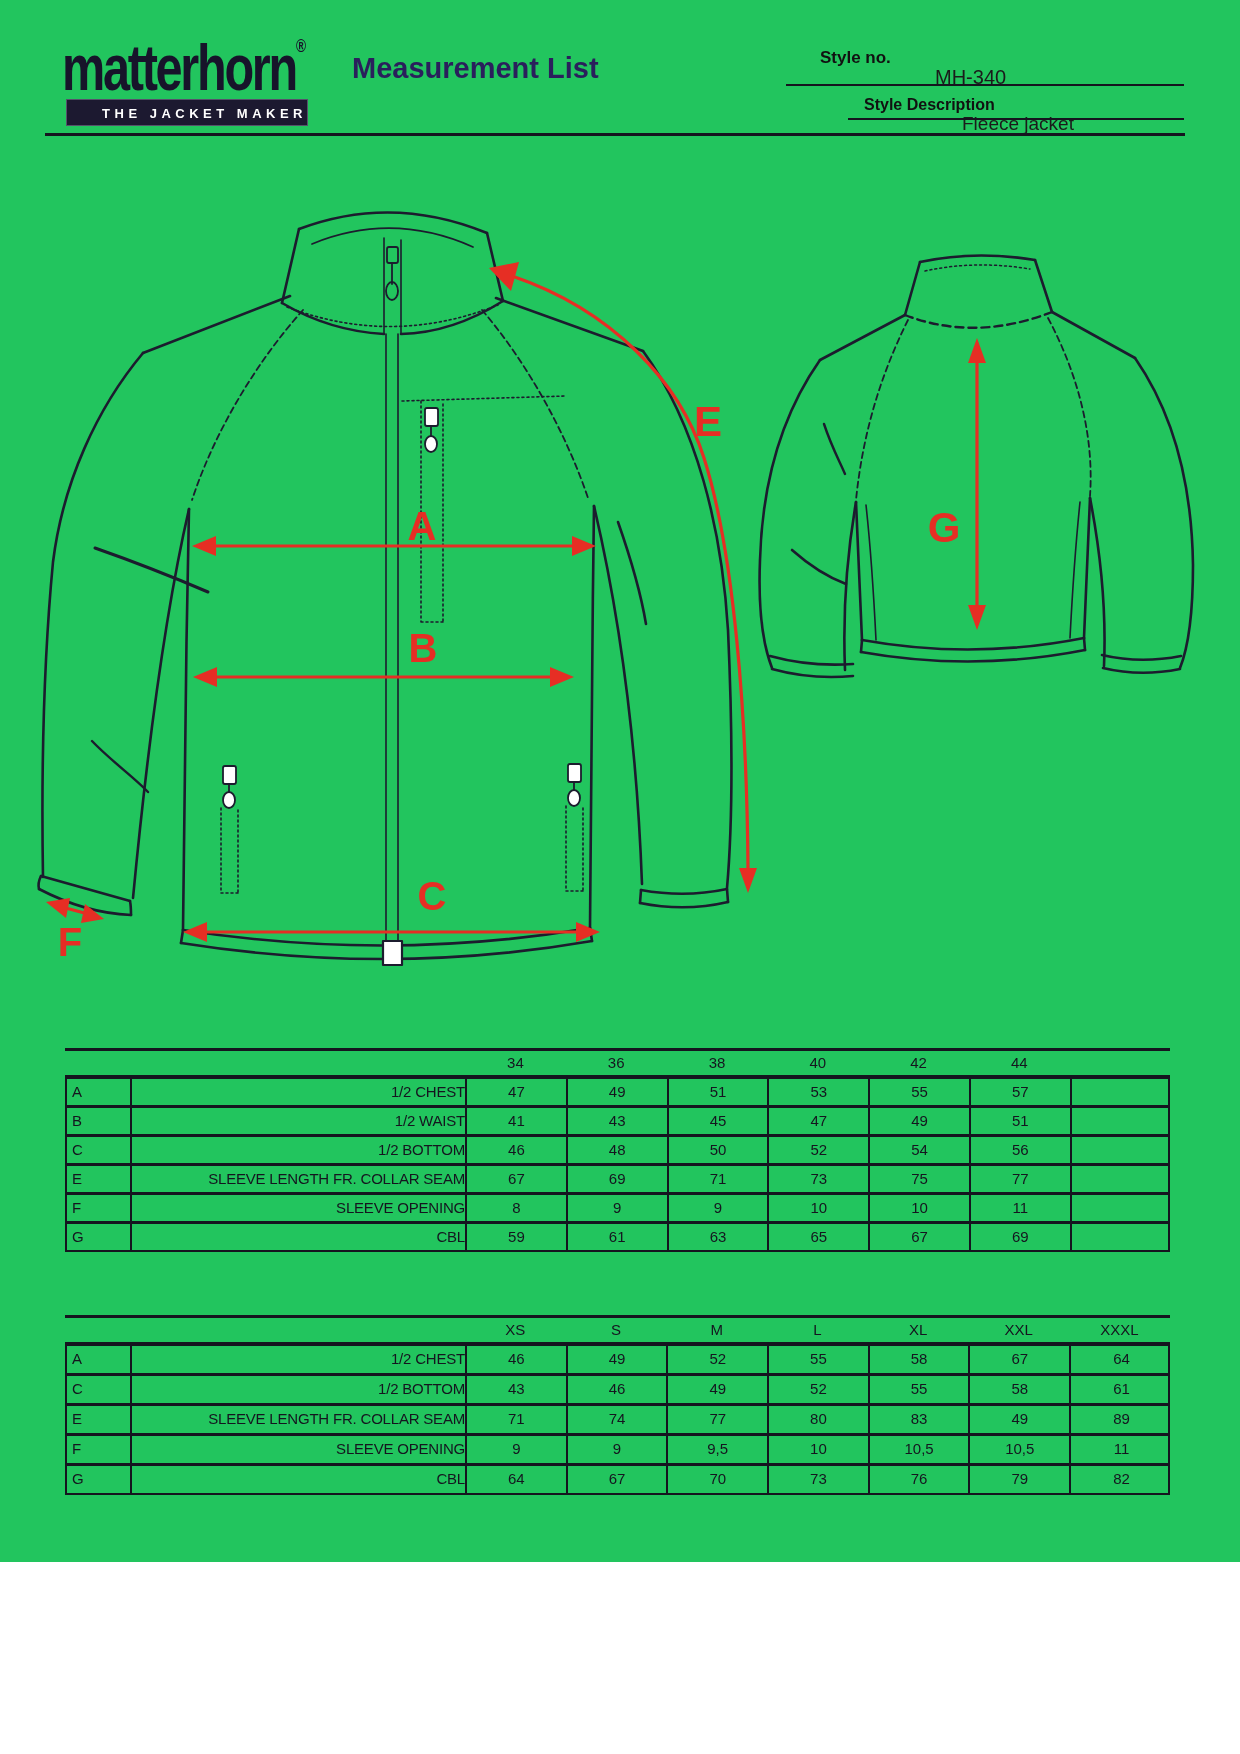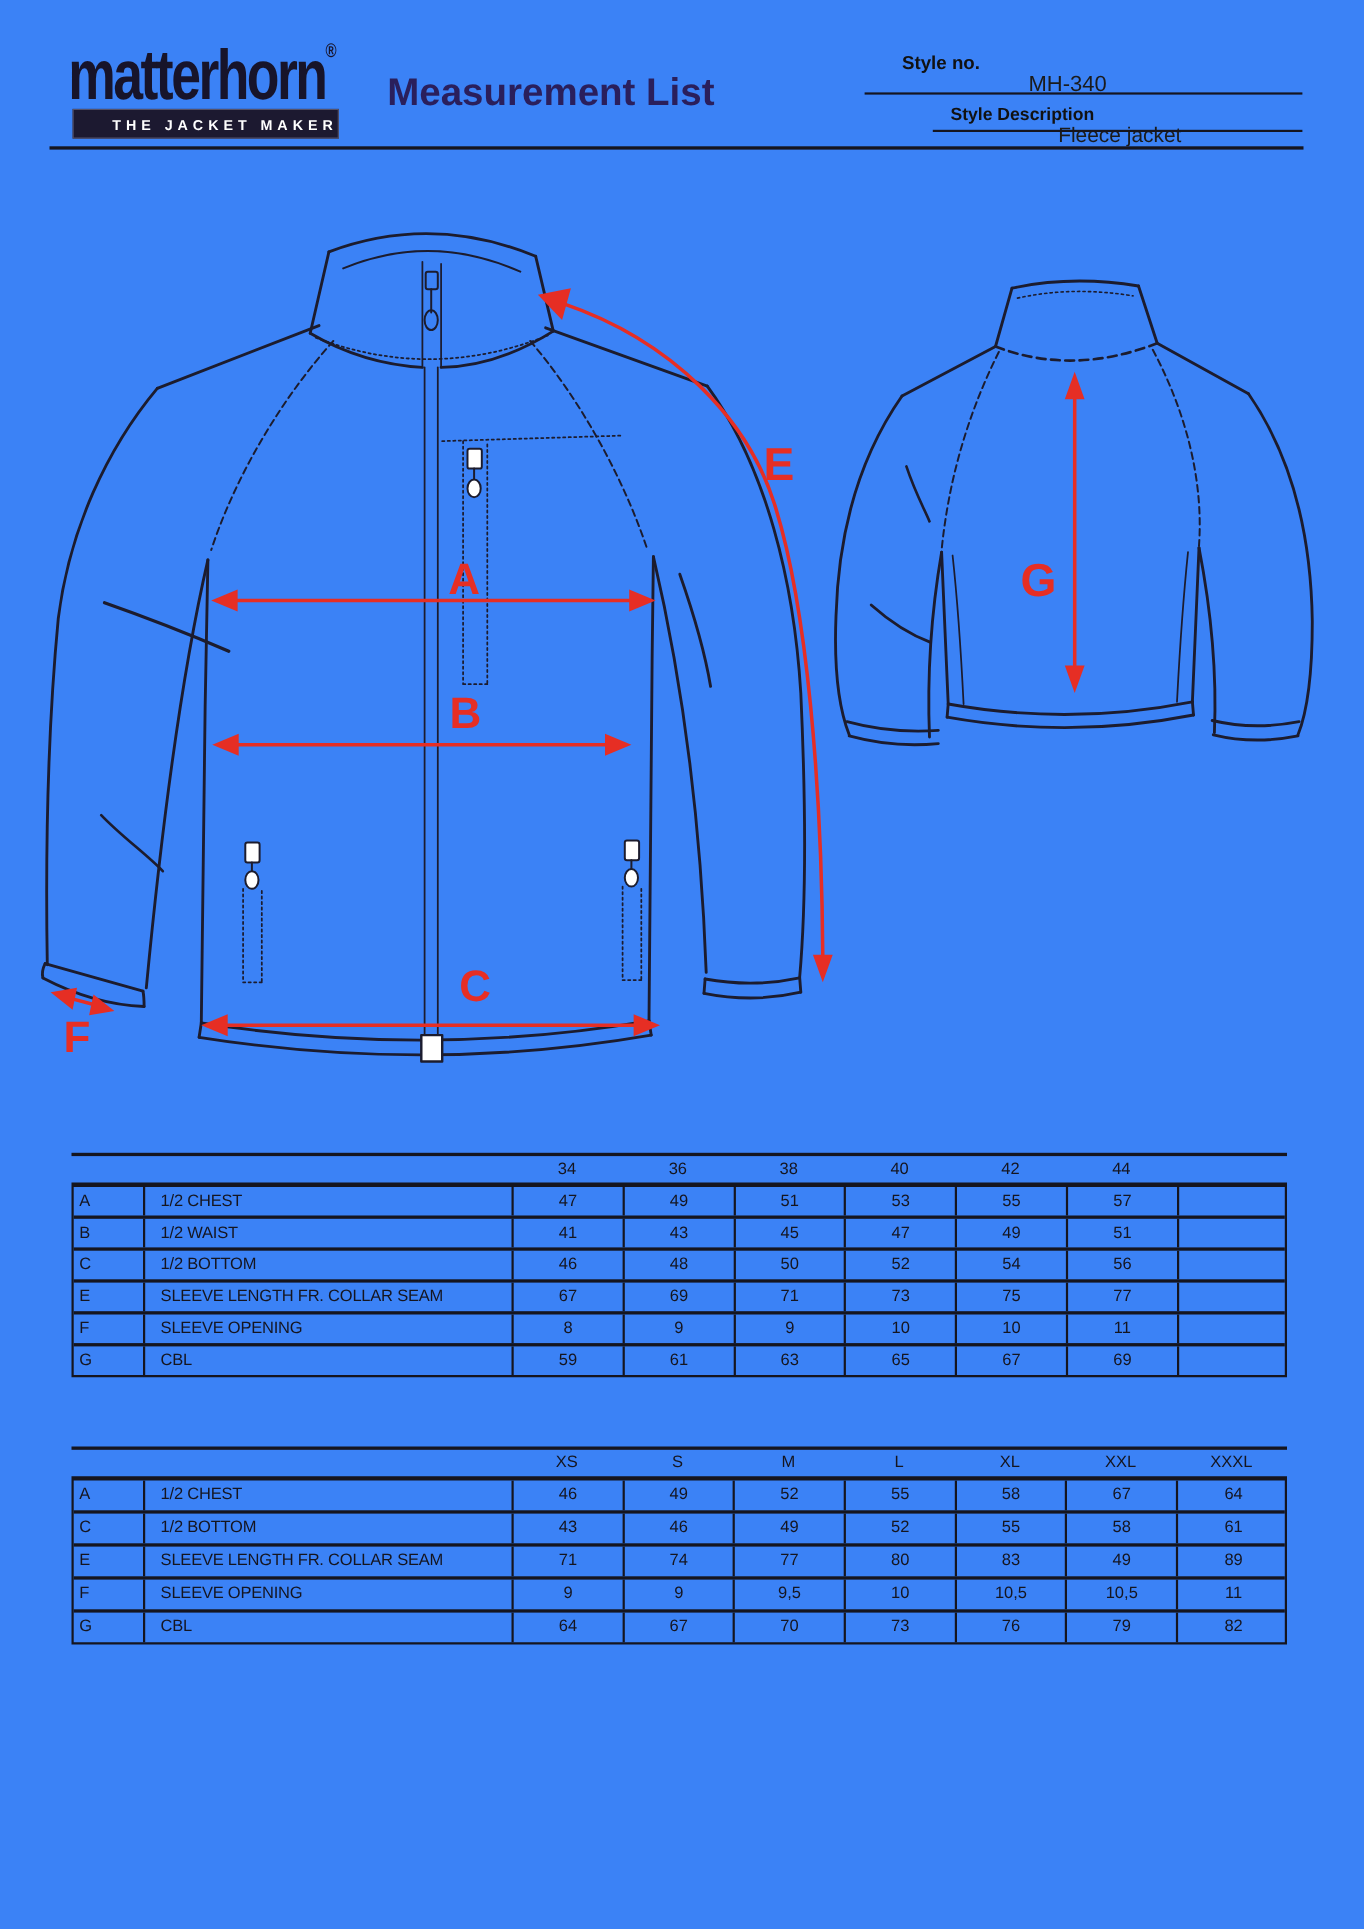--- a/index.html
+++ b/index.html
@@ -1,42 +1,42 @@
 <!DOCTYPE html>
 <html><head>
 <meta charset="utf-8">
 <style>
   html,body{margin:0;padding:0;background:#fff;}
-  #page{position:relative;width:1240px;height:1754px;background:#3b82f6;overflow:hidden;
+  #page{position:relative;width:1240px;height:1562px;background:#22c55e;overflow:hidden;
         font-family:"Liberation Sans",sans-serif;color:#15151f;}
 
   
   .logo-word{position:absolute;left:62px;top:36px;font-weight:bold;font-size:64px;
              letter-spacing:-3px;color:#17142a;transform:scaleX(0.76);transform-origin:left top;
              line-height:1;}
   .logo-reg{font-size:18px;vertical-align:38px;letter-spacing:0;}
   .logo-box{position:absolute;left:66px;top:99px;width:242px;height:27px;background:#1c1930;
             color:#fff;font-size:13px;font-weight:bold;letter-spacing:4.5px;text-align:right;
             line-height:27px;border:1px solid #55526a;box-sizing:border-box;}
-  .doc-title{position:absolute;left:352px;top:52px;font-size:35px;font-weight:bold;color:#2a1f5c;margin-top:12px;}
+  .doc-title{position:absolute;left:352px;top:52px;font-size:29px;font-weight:bold;color:#2a1f5c;}
   .lbl{position:absolute;font-weight:bold;font-size:17px;color:#111;margin-left:32px;}
   .val{position:absolute;font-size:20px;color:#1b1b1b;margin-top:20px;}
   .hline{position:absolute;background:#15151f;}
 
   
   .mtable{position:absolute;left:65px;width:1105px;}
   .thead{display:grid;border-top:3px solid #15151f;padding:3px 0 4px 0;}
   .hcell{text-align:center;font-weight:normal;font-size:15px;}
   .tgrid{border:2px solid #15151f;border-top:4px solid #15151f;}
   .trow{display:grid;border-bottom:3px solid #15151f;}
   .trow:last-child{border-bottom:none;}
   .cell{border-right:2px solid #15151f;overflow:hidden;white-space:nowrap;font-size:15px;}
   .cell:last-child{border-right:none;}
   .cell.letter{padding-left:5px;}
-  .cell.desc{padding-left:14px;letter-spacing:-0.2px;}
+  .cell.desc{padding-left:4px;letter-spacing:-0.2px;text-align:right;}
   .cell.num{text-align:center;}
   .cols-t1{grid-template-columns:65px 335px repeat(6,100.8px) 1fr;}
   .cols-t2{grid-template-columns:65px 335px repeat(7,100.7px);}
   .t1 .trow{height:26px;line-height:25px;}
   .t2 .trow{height:27px;line-height:26px;}
 
   svg text{font-family:"Liberation Sans",sans-serif;}
 </style>
 </head>
 <body>

